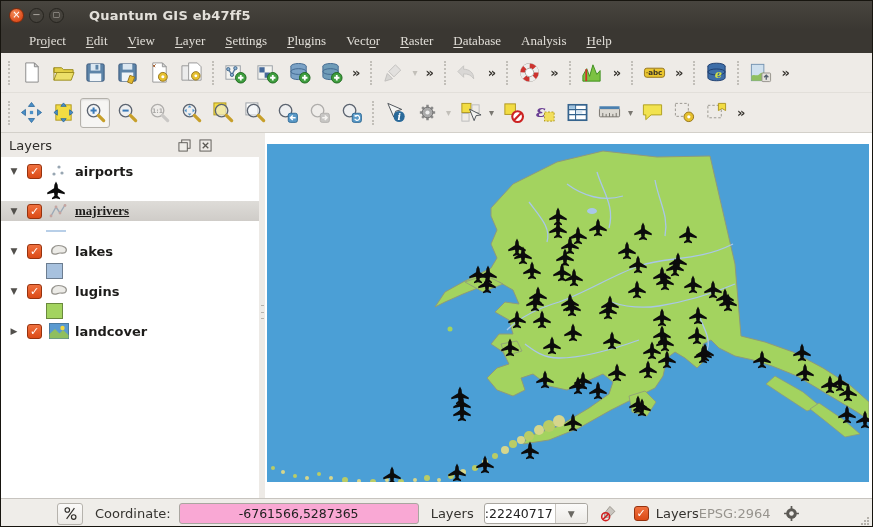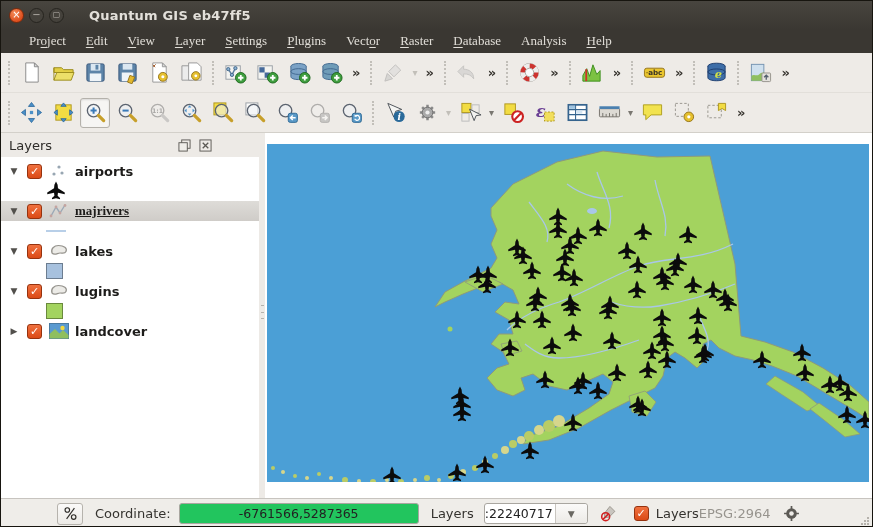--- a/index.html
+++ b/index.html
@@ -69,21 +69,21 @@
   #canvas-area { position:absolute; left:264px; top:0; width:609px; height:365px; background:#fff; }
   #map-canvas { position:absolute; left:2px; top:11px; width:602px; height:338px; }
   #map-canvas svg { display:block; }
 
   
   #statusbar { position:absolute; left:0; top:497px; width:100%; height:30px; background:#efede9;
     border-top:1px solid #c7c4bf; display:flex; align-items:center; color:#35332f; }
   .sb-iconbtn { width:26px; height:22px; border:1px solid #b6b3ad; border-radius:3px;
     background:linear-gradient(#fbfaf9,#eceae6); display:flex; align-items:center; justify-content:center; }
   .sb-iconbtn svg { width:17px; height:17px; }
-  #coord-field { width:240px; height:21px; background:#22c55e; border:1px solid #a9a6a0; border-radius:3px;
+  #coord-field { width:240px; height:21px; background:#f9a8d4; border:1px solid #a9a6a0; border-radius:3px;
     text-align:center; font-size:12.5px; line-height:19px; color:#222; margin-left:8px; }
   #scale-combo { width:104px; height:21px; background:#fff; border:1px solid #a9a6a0; border-radius:3px;
     margin-left:10px; display:flex; align-items:center; }
   #scale-value { width:70px; overflow:hidden; white-space:nowrap; direction:rtl; font-size:12.5px;
     color:#222; padding:0 2px; }
   #scale-drop { flex:1; height:100%; border-left:1px solid #c9c6c0; display:flex; align-items:center;
     justify-content:center; color:#6a6862; font-size:9px; background:linear-gradient(#fbfaf9,#eceae6); border-radius:0 3px 3px 0; }
   #render-box { display:flex; align-items:center; margin-left:12px; }
   #render-check { width:15px; height:15px; border-radius:3px; background:linear-gradient(#f0713f,#db4a16);
     border:1px solid #96320e; color:#fff; font-size:11px; font-weight:bold; display:flex;

